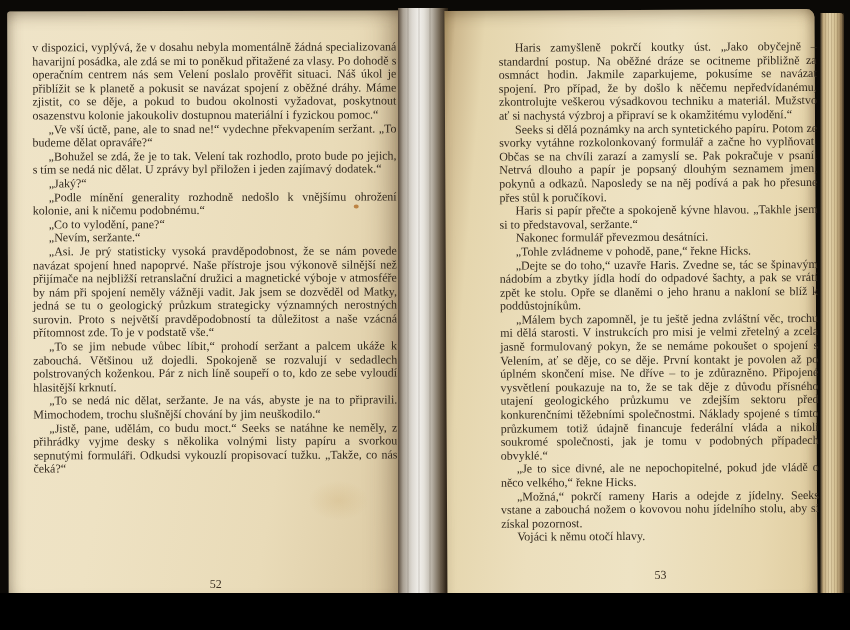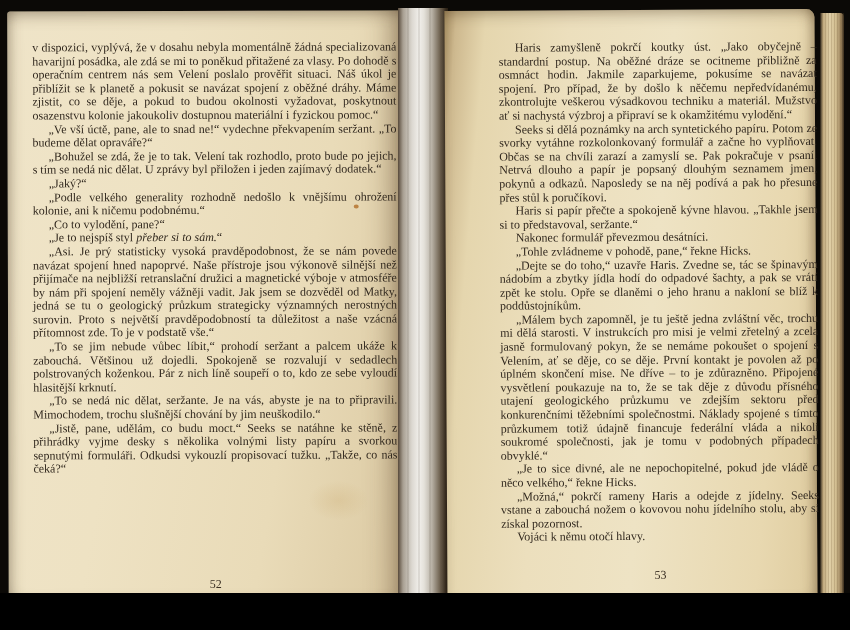--- a/index.html
+++ b/index.html
@@ -173,27 +173,27 @@
 <body>
 
 <div class="stage">
 
   <div class="page-left">
     <div class="text-block text-left">
         <p class="para"><span>v dispozici, vyplývá, že v dosahu nebyla momentálně žádná specializovaná havarijní posádka, ale zdá se mi to poněkud přitažené za vlasy. Po dohodě s operačním centrem nás sem Velení poslalo prověřit situaci. Náš úkol je přiblížit se k planetě a pokusit se navázat spojení z oběžné dráhy. Máme zjistit, co se děje, a pokud to budou okolnosti vyžadovat, poskytnout osazenstvu kolonie jakoukoliv dostupnou materiální i fyzickou pomoc.“</span></p>
         <p class="para indent"><span>„Ve vší úctě, pane, ale to snad ne!“ vydechne překvapením seržant. „To budeme dělat opraváře?“</span></p>
         <p class="para indent"><span>„Bohužel se zdá, že je to tak. Velení tak rozhodlo, proto bude po jejich, s tím se nedá nic dělat. U zprávy byl přiložen i jeden zajímavý dodatek.“</span></p>
         <p class="para indent"><span>„Jaký?“</span></p>
-        <p class="para indent"><span>„Podle velkého generality rozhodně nedošlo k vnějšímu ohrožení kolonie, ani k ničemu podobnému.“</span></p>
+        <p class="para indent"><span>„Podle mínění generality rozhodně nedošlo k vnějšímu ohrožení kolonie, ani k ničemu podobnému.“</span></p>
         <p class="para indent"><span>„Co to vylodění, pane?“</span></p>
-        <p class="para indent"><span>„Je to nejspíš styl </span><span class="ital">přeber si to sám.</span><span>“</span></p>
+        <p class="para indent"><span>„Nevím, seržante.“</span></p>
         <p class="para indent"><span>„Asi. Je prý statisticky vysoká pravděpodobnost, že se nám povede navázat spojení hned napoprvé. Naše přístroje jsou výkonově silnější než přijímače na nejbližší retranslační družici a magnetické výboje v atmosféře by nám při spojení neměly vážněji vadit. Jak jsem se dozvěděl od Matky, jedná se tu o geologický průzkum strategicky významných nerostných surovin. Proto s největší pravděpodobností ta důležitost a naše vzácná přítomnost zde. To je v podstatě vše.“</span></p>
         <p class="para indent"><span>„To se jim nebude vůbec líbit,“ prohodí seržant a palcem ukáže k zabouchá. Většinou už dojedli. Spokojeně se rozvalují v sedadlech polstrovaných koženkou. Pár z nich líně soupeří o to, kdo ze sebe vyloudí hlasitější krknutí.</span></p>
         <p class="para indent"><span>„To se nedá nic dělat, seržante. Je na vás, abyste je na to připravili. Mimochodem, trochu slušnější chování by jim neuškodilo.“</span></p>
-        <p class="para indent"><span>„Jistě, pane, udělám, co budu moct.“ Seeks se natáhne ke stěně, z přihrádky vyjme desky s několika volnými listy papíru a svorkou sepnutými formuláři. Odkudsi vykouzlí propisovací tužku. „Takže, co nás čeká?“</span></p>
+        <p class="para indent"><span>„Jistě, pane, udělám, co budu moct.“ Seeks se natáhne ke neměly, z přihrádky vyjme desky s několika volnými listy papíru a svorkou sepnutými formuláři. Odkudsi vykouzlí propisovací tužku. „Takže, co nás čeká?“</span></p>
       </div>
     <div class="page-number pn-left">52</div>
     <div class="speck"></div>
     <div class="stain"></div>
   </div>
 
   <div class="gutter"></div>
 
   <div class="page-right">
     <div class="text-block text-right">

